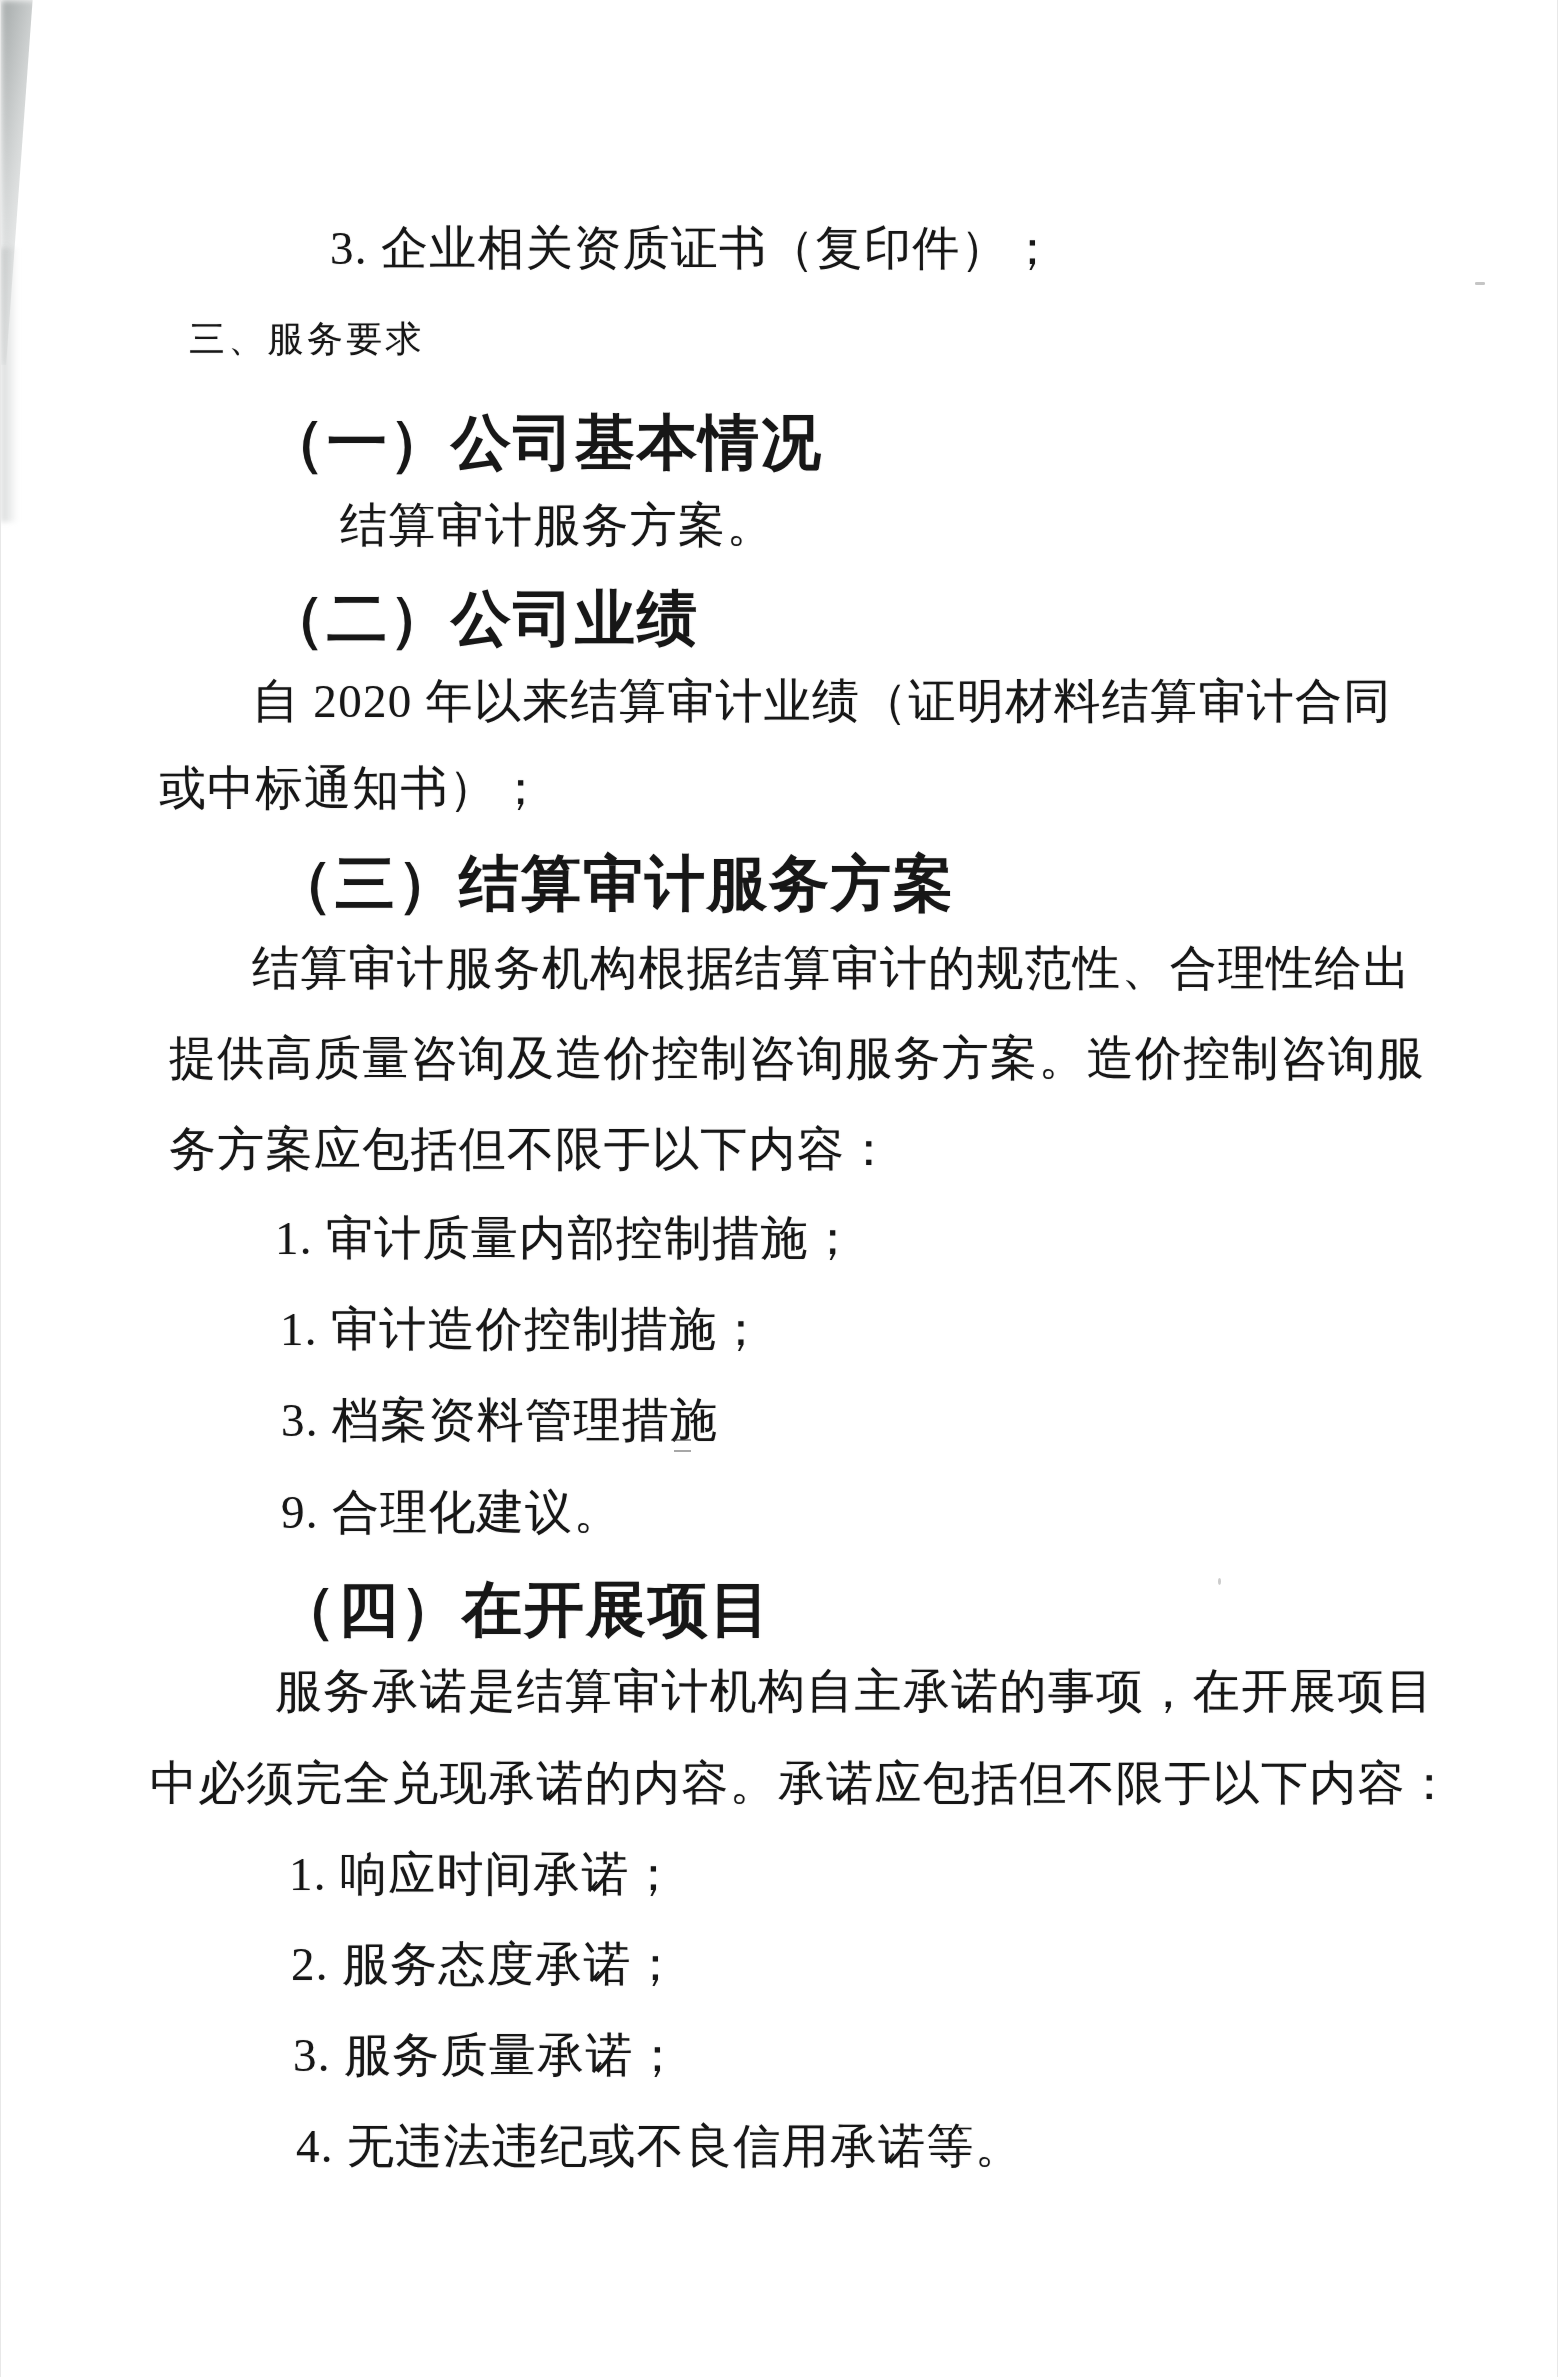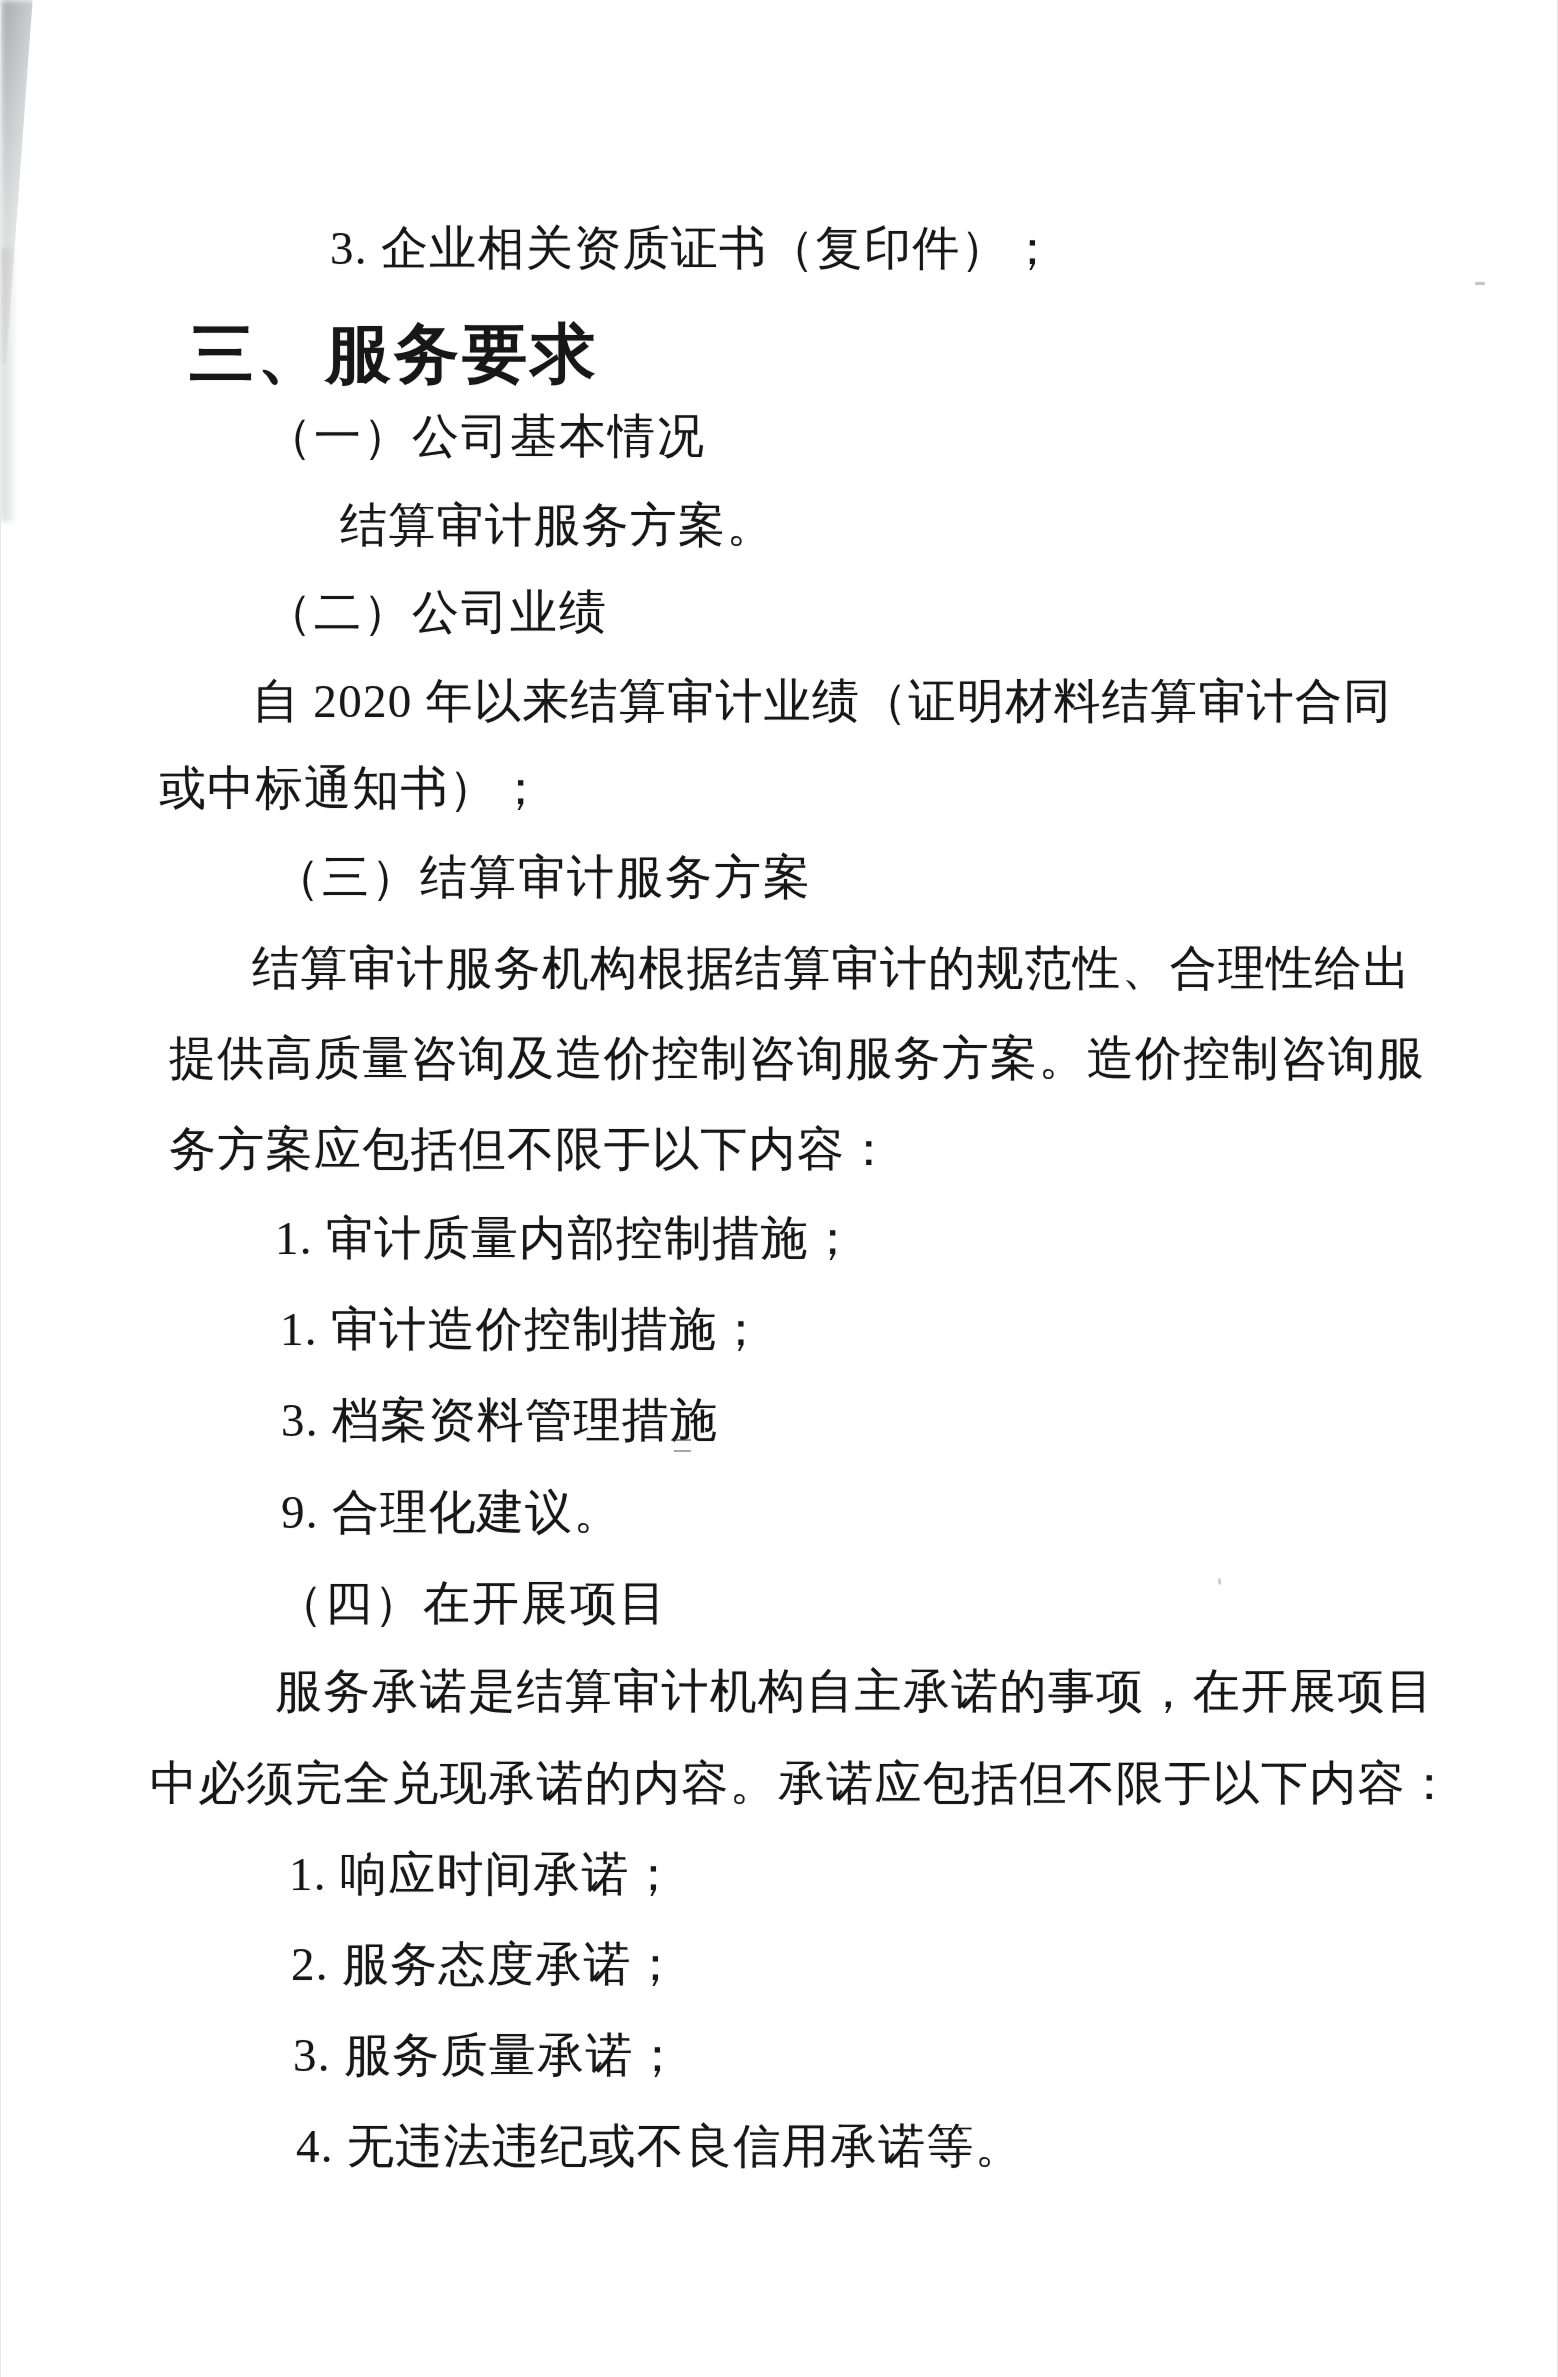--- a/index.html
+++ b/index.html
@@ -22,27 +22,27 @@
     font-family: "Liberation Serif", "DejaVu Serif", serif;
     line-height: 1;
     text-shadow: 0 0 1.3px rgba(20,20,20,0.28);
   }
   .body-text {
     font-size: 47px;
     letter-spacing: 1.3px;
   }
   .h1-text {
     font-family: "DejaVu Sans", "Liberation Sans", sans-serif;
-    font-weight: 700;
-    font-size: 65px;
+    font-weight: 400;
+    font-size: 36px;
     letter-spacing: 3.3px;
   }
   .h2-text {
-    font-weight: 400;
-    font-size: 47px;
+    font-weight: 700;
+    font-size: 60px;
     letter-spacing: 2px;
   }
   
   .scan-edge-left {
     position: absolute;
     left: 0;
     top: 0;
     width: 51px;
     height: 365px;
     background: linear-gradient(100deg, rgba(148,154,154,0.85) 0%, rgba(160,166,166,0.45) 35%, rgba(200,204,204,0.0) 72%);

